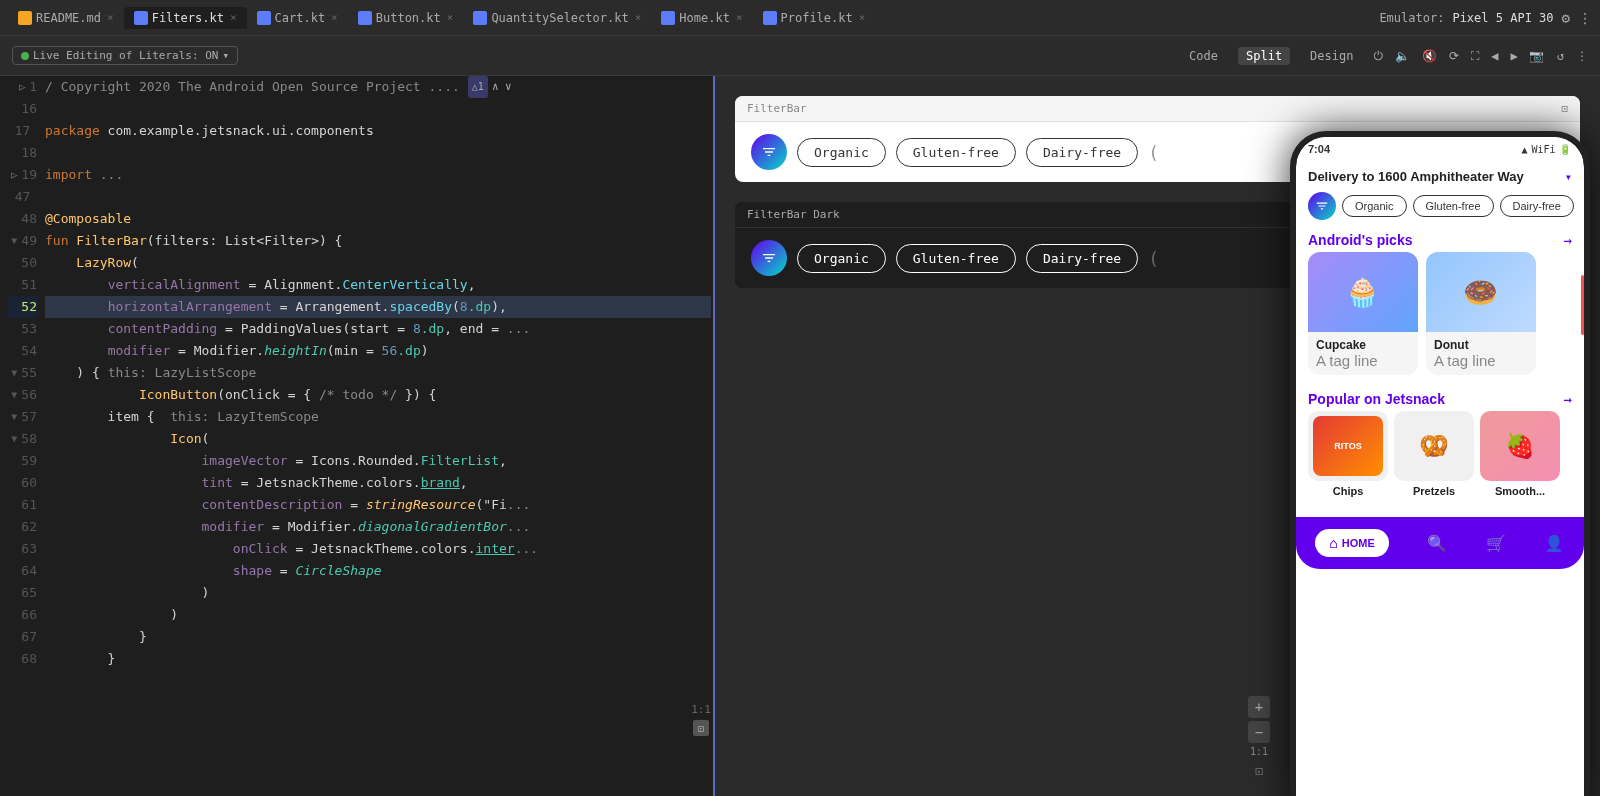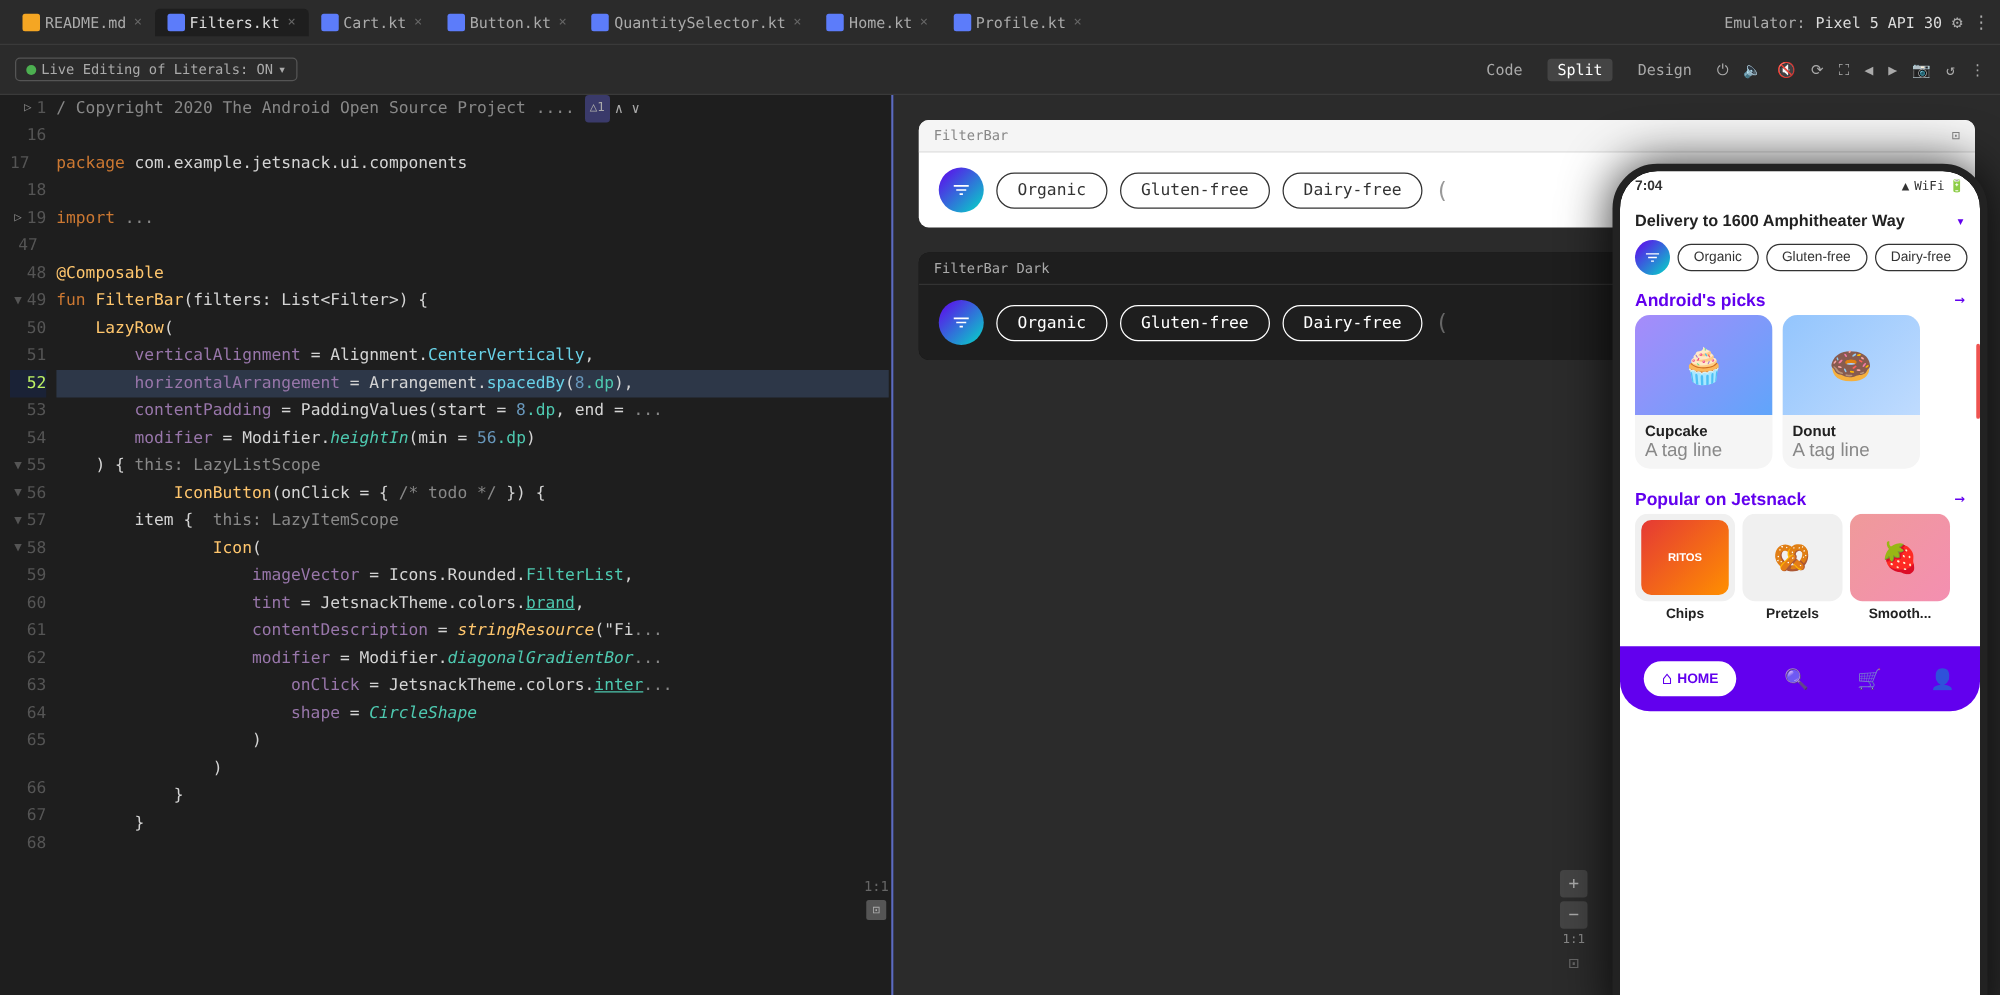--- a/index.html
+++ b/index.html
@@ -599,21 +599,21 @@
   <div class="editor">
     <div class="editor-content">
       <div class="line-numbers">
         <div style="height:22px;display:flex;align-items:center;justify-content:flex-end;gap:4px;">
           <span class="gutter-arrow">▷</span>
           <span>1</span>
         </div>
         <div style="height:22px;display:flex;align-items:center;justify-content:flex-end;">
           <span>16</span>
         </div>
-        <div style="height:22px;display:flex;align-items:center;justify-content:flex-start;">
+        <div style="height:22px;display:flex;align-items:center;justify-content:center;">
           <span>17</span>
         </div>
         <div style="height:22px;display:flex;align-items:center;justify-content:flex-end;">
           <span>18</span>
         </div>
         <div style="height:22px;display:flex;align-items:center;justify-content:flex-end;gap:4px;">
           <span class="gutter-arrow">▷</span>
           <span>19</span>
         </div>
         <div style="height:22px;display:flex;align-items:center;justify-content:center;">
@@ -671,21 +671,21 @@
         </div>
         <div style="height:22px;display:flex;align-items:center;justify-content:flex-end;">
           <span>63</span>
         </div>
         <div style="height:22px;display:flex;align-items:center;justify-content:flex-end;">
           <span>64</span>
         </div>
         <div style="height:22px;display:flex;align-items:center;justify-content:flex-end;">
           <span>65</span>
         </div>
-        <div style="height:22px;display:flex;align-items:flex-end;justify-content:flex-end;margin-top:16px;">
+        <div style="height:22px;display:flex;align-items:flex-end;justify-content:flex-end;">
           <span>66</span>
         </div>
         <div style="height:22px;display:flex;align-items:center;justify-content:flex-end;">
           <span>67</span>
         </div>
         <div style="height:22px;display:flex;align-items:center;justify-content:flex-end;">
           <span>68</span>
         </div>
       </div>
       <div class="code-area">

